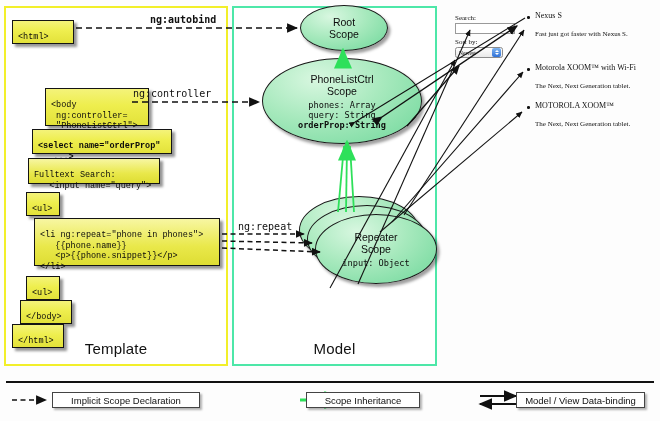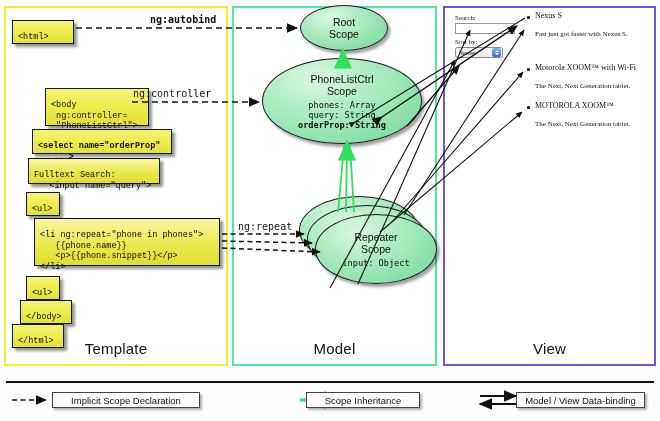--- a/index.html
+++ b/index.html
@@ -82,23 +82,20 @@
 <body>
 
 <div id="stage">
 
   <div class="panel tpl">
     <div class="panel-label">Template</div>
   </div>
   <div class="panel model">
     <div class="panel-label">Model</div>
   </div>
-  <div class="panel view">
-    <div class="panel-label">View</div>
-  </div>
 
   <div class="codebox" style="left:12px;top:20px;width:62px;height:16px;">&lt;html&gt;</div>
 
   <div class="codebox" style="left:22px;top:88px;width:104px;height:38px;margin-left:23px;">&lt;body
  ng:controller=
  "PhoneListCtrl"&gt;</div>
 
   <div class="codebox b" style="left:32px;top:129px;width:140px;height:25px;">&lt;select name="orderProp"
    ...&gt;</div>
 

